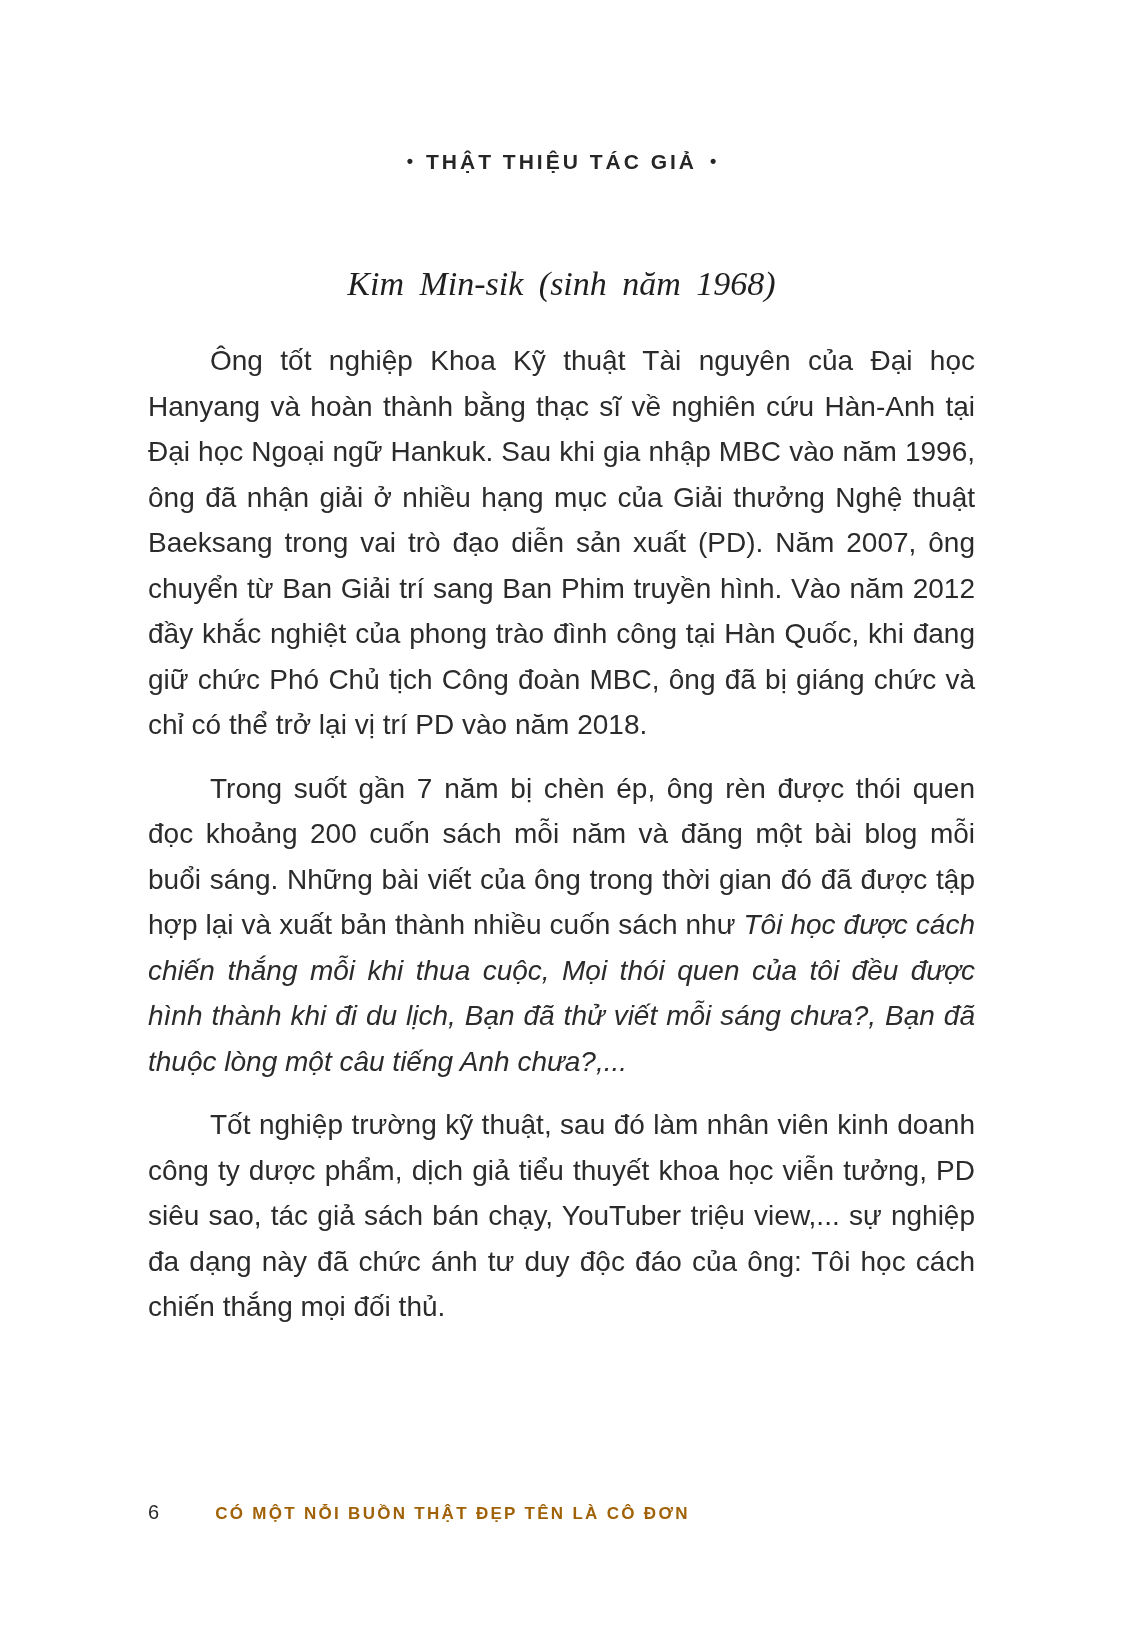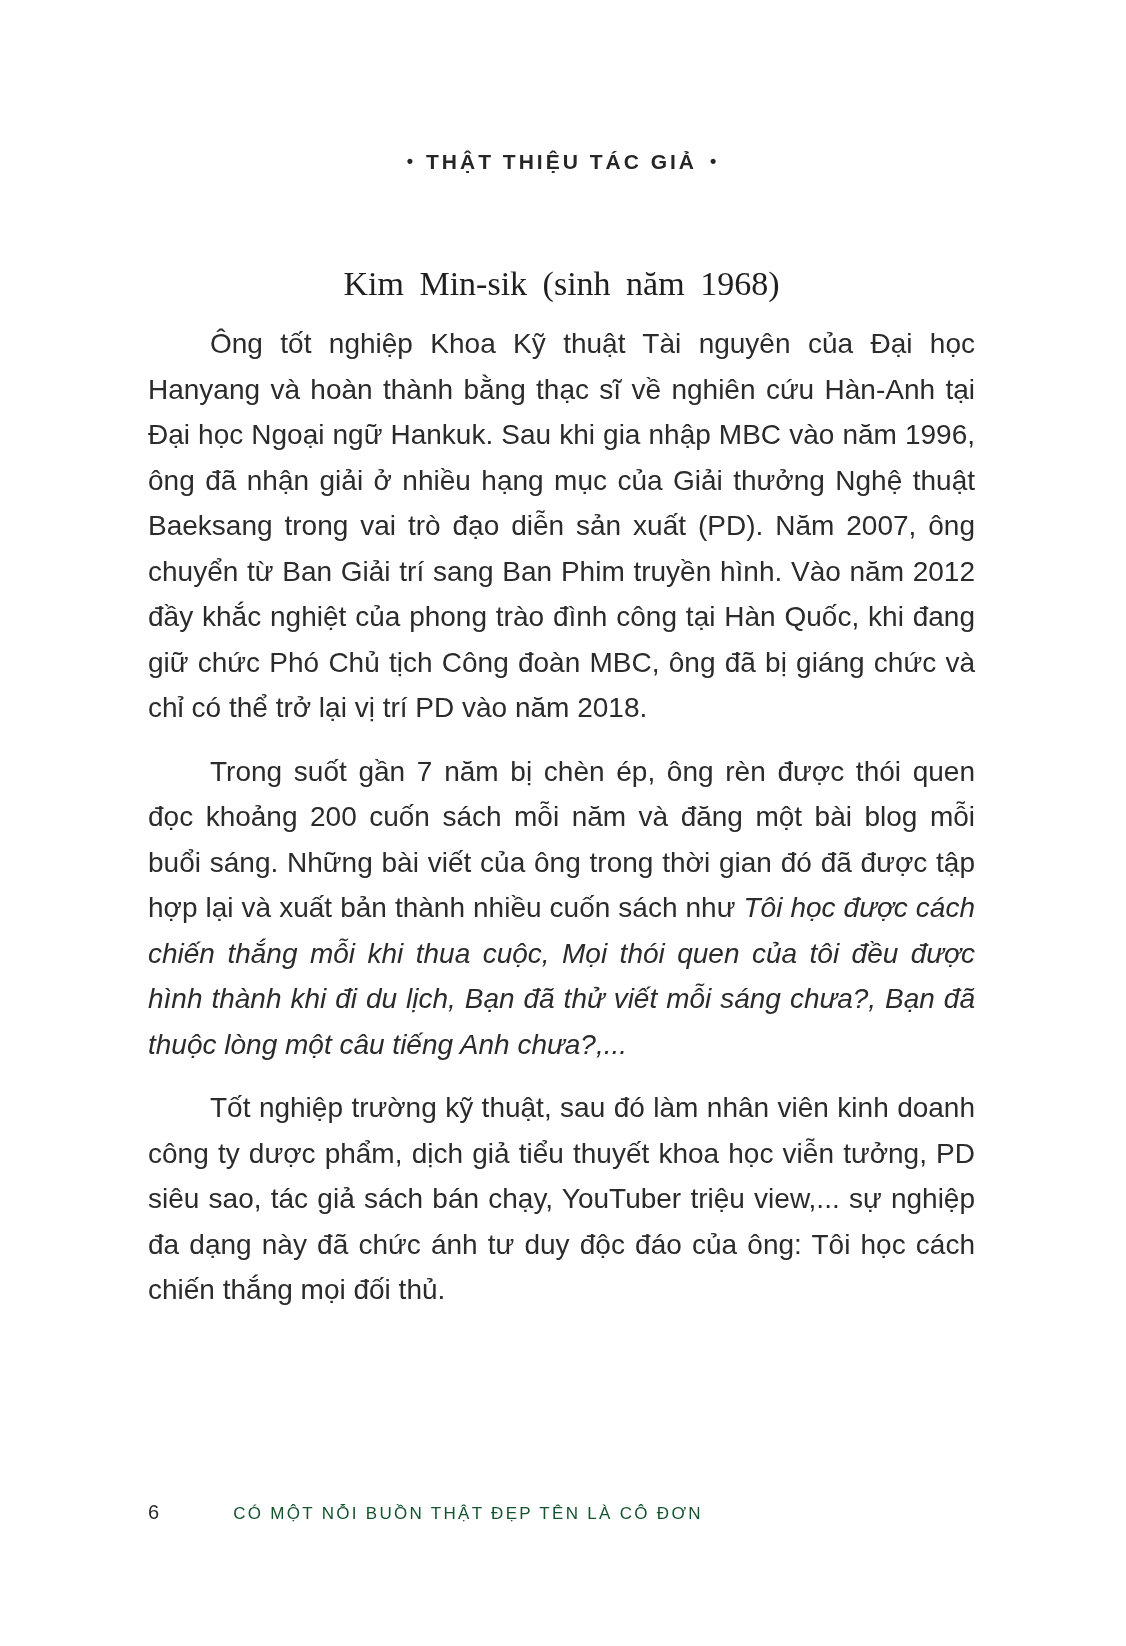--- a/index.html
+++ b/index.html
@@ -36,22 +36,23 @@
   }
   .author-title {
     margin: 88px 0 0 0;
     text-align: center;
     font-family: "Liberation Serif", serif;
     font-weight: 400;
     font-size: 34px;
     line-height: 44px;
     word-spacing: 7px;
     color: #1f1f1f;
+    font-style: italic;
   }
-  .body-text { margin-top: 15px; }
+  .body-text { margin-top: 32px; }
   .body-paragraph {
     margin: 0 0 18px 0;
     font-size: 28px;
     line-height: 45.5px;
     text-align: justify;
     text-indent: 62px;
     color: #2b2b2b;
   }
   .body-paragraph:last-child { margin-bottom: 0; }
   .em { font-style: italic; }
@@ -62,25 +63,25 @@
     display: flex;
     align-items: baseline;
     white-space: nowrap;
   }
   .page-number {
     font-size: 20px;
     font-weight: 400;
     color: #2b2b2b;
   }
   .book-title {
-    margin-left: 74px;
+    margin-left: 56px;
     font-size: 17px;
-    font-weight: 400;
+    font-weight: 700;
     letter-spacing: 2.3px;
-    color: #14532d;
+    color: #a16207;
   }
 </style>
 </head>
 <body>
 
 <div class="page">
   <div class="content">
 
     <div class="section-header">
       <span class="dot">•</span>

